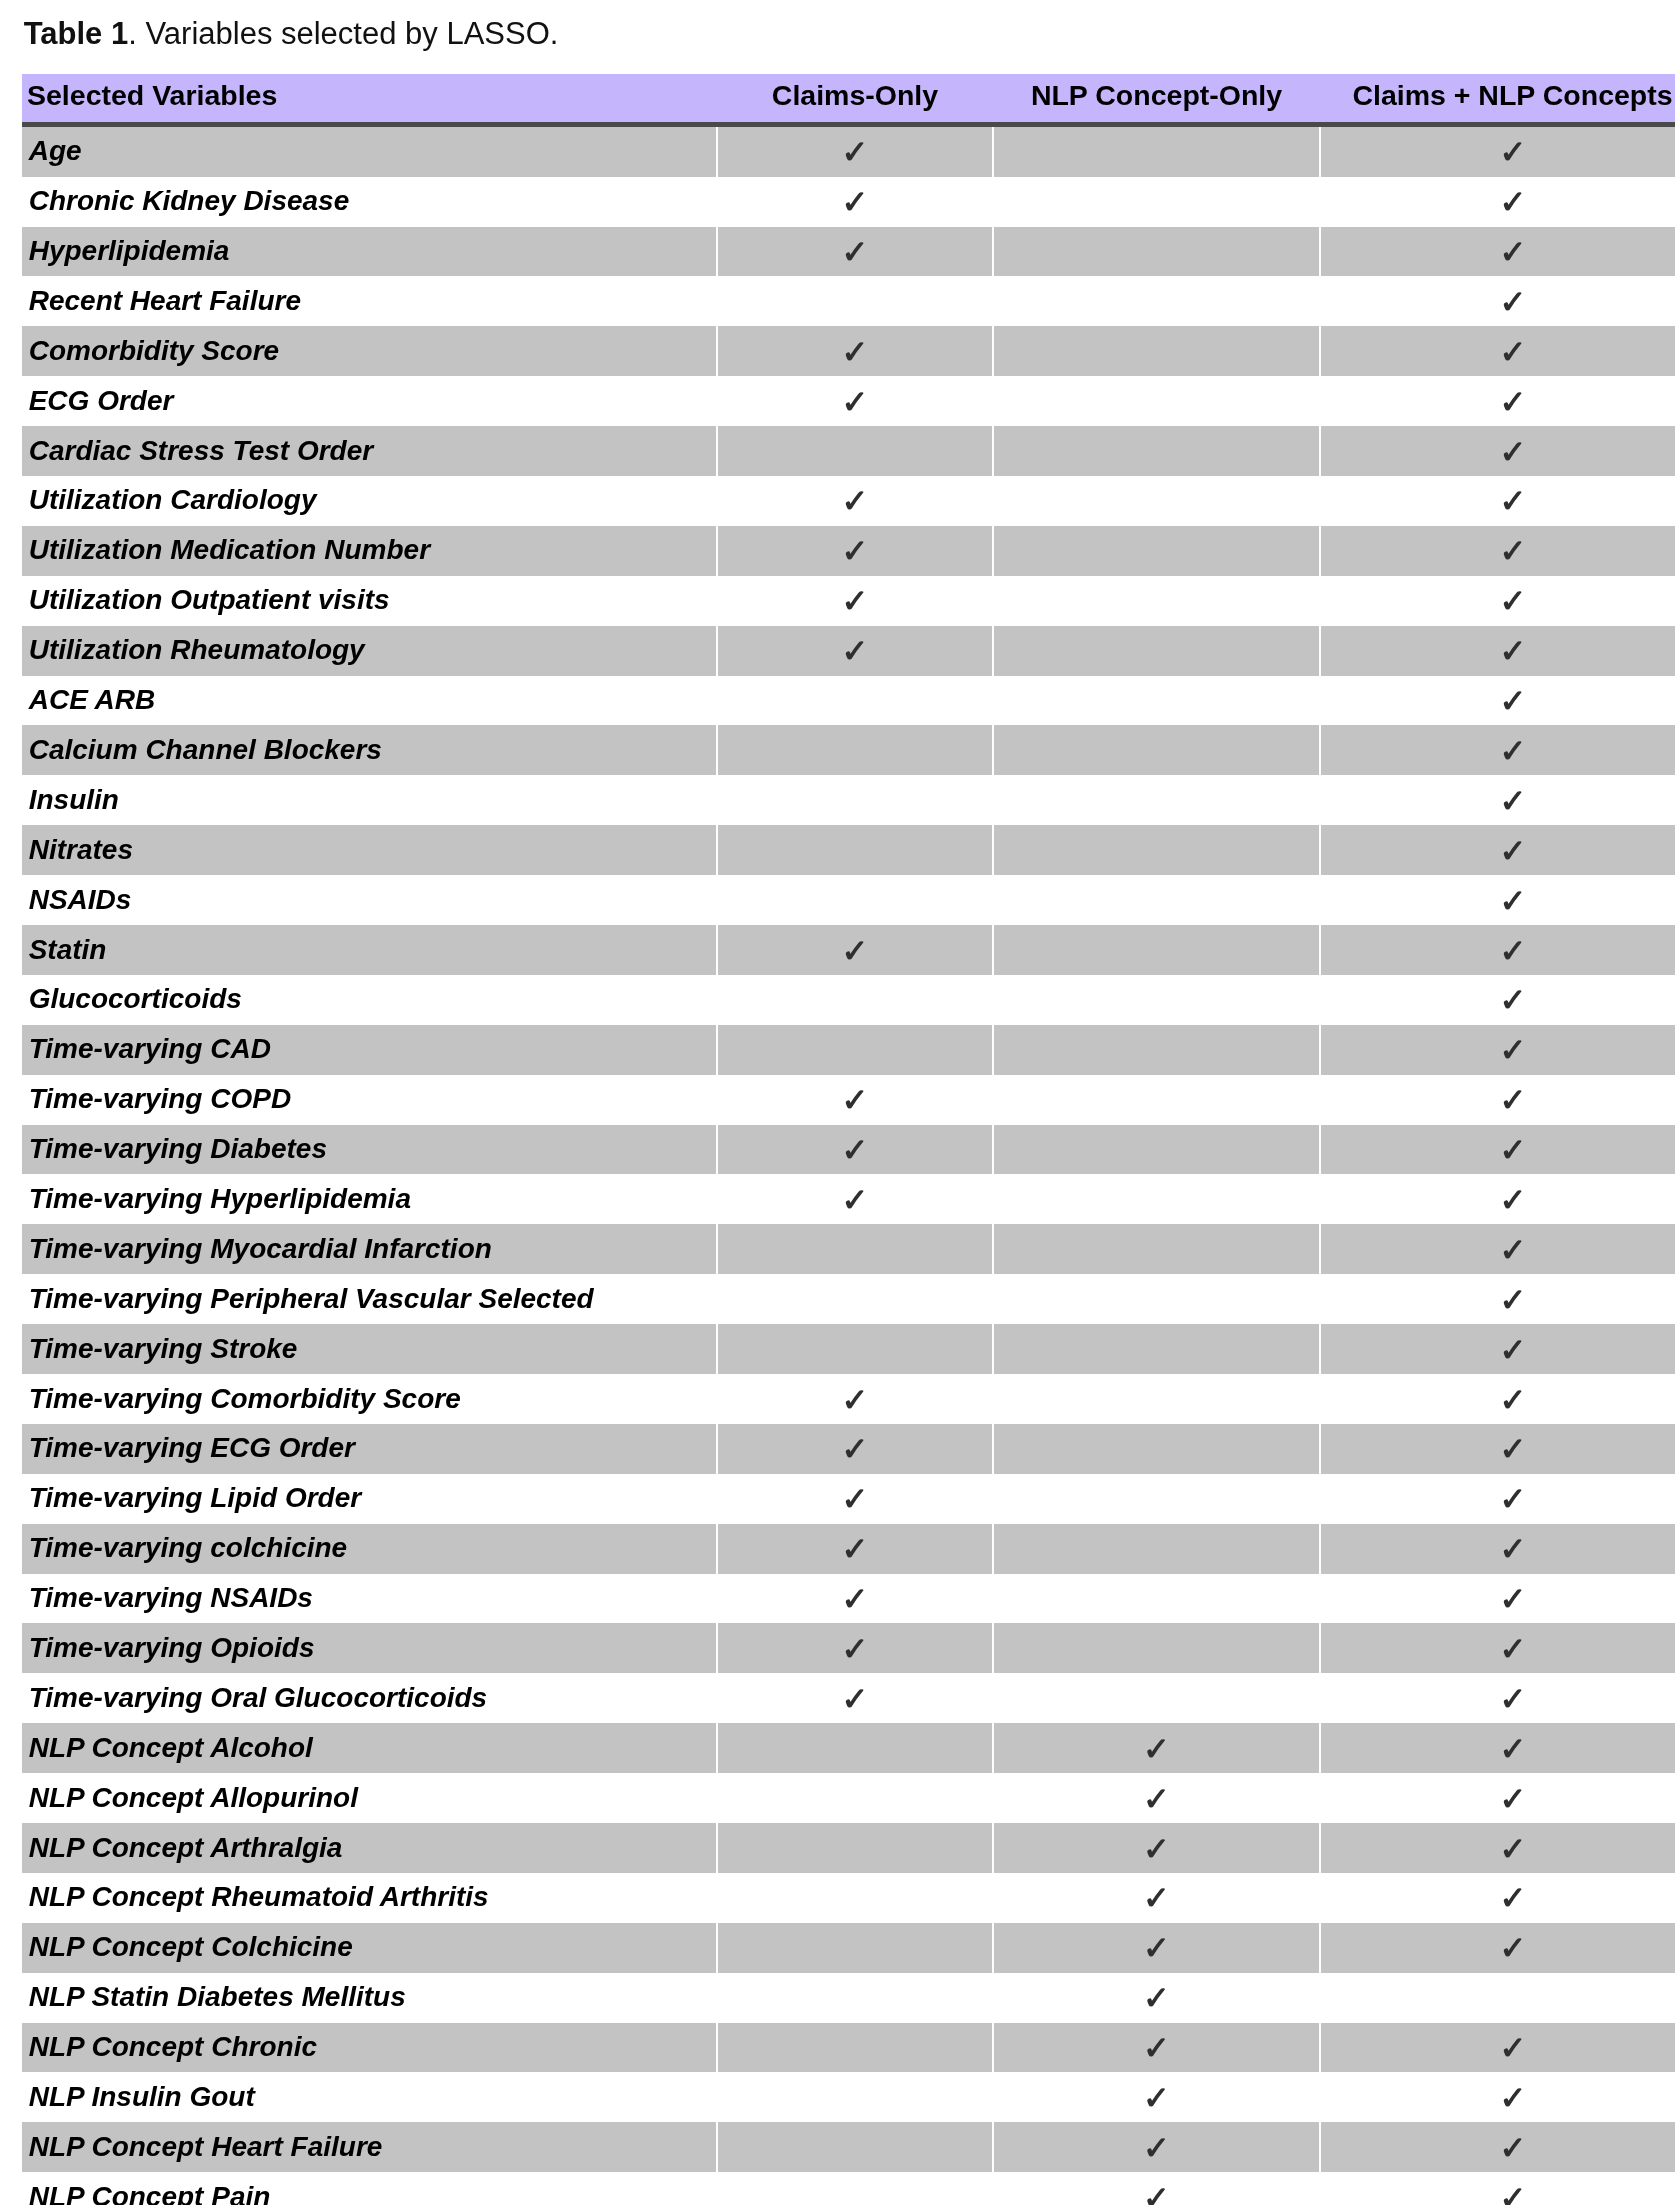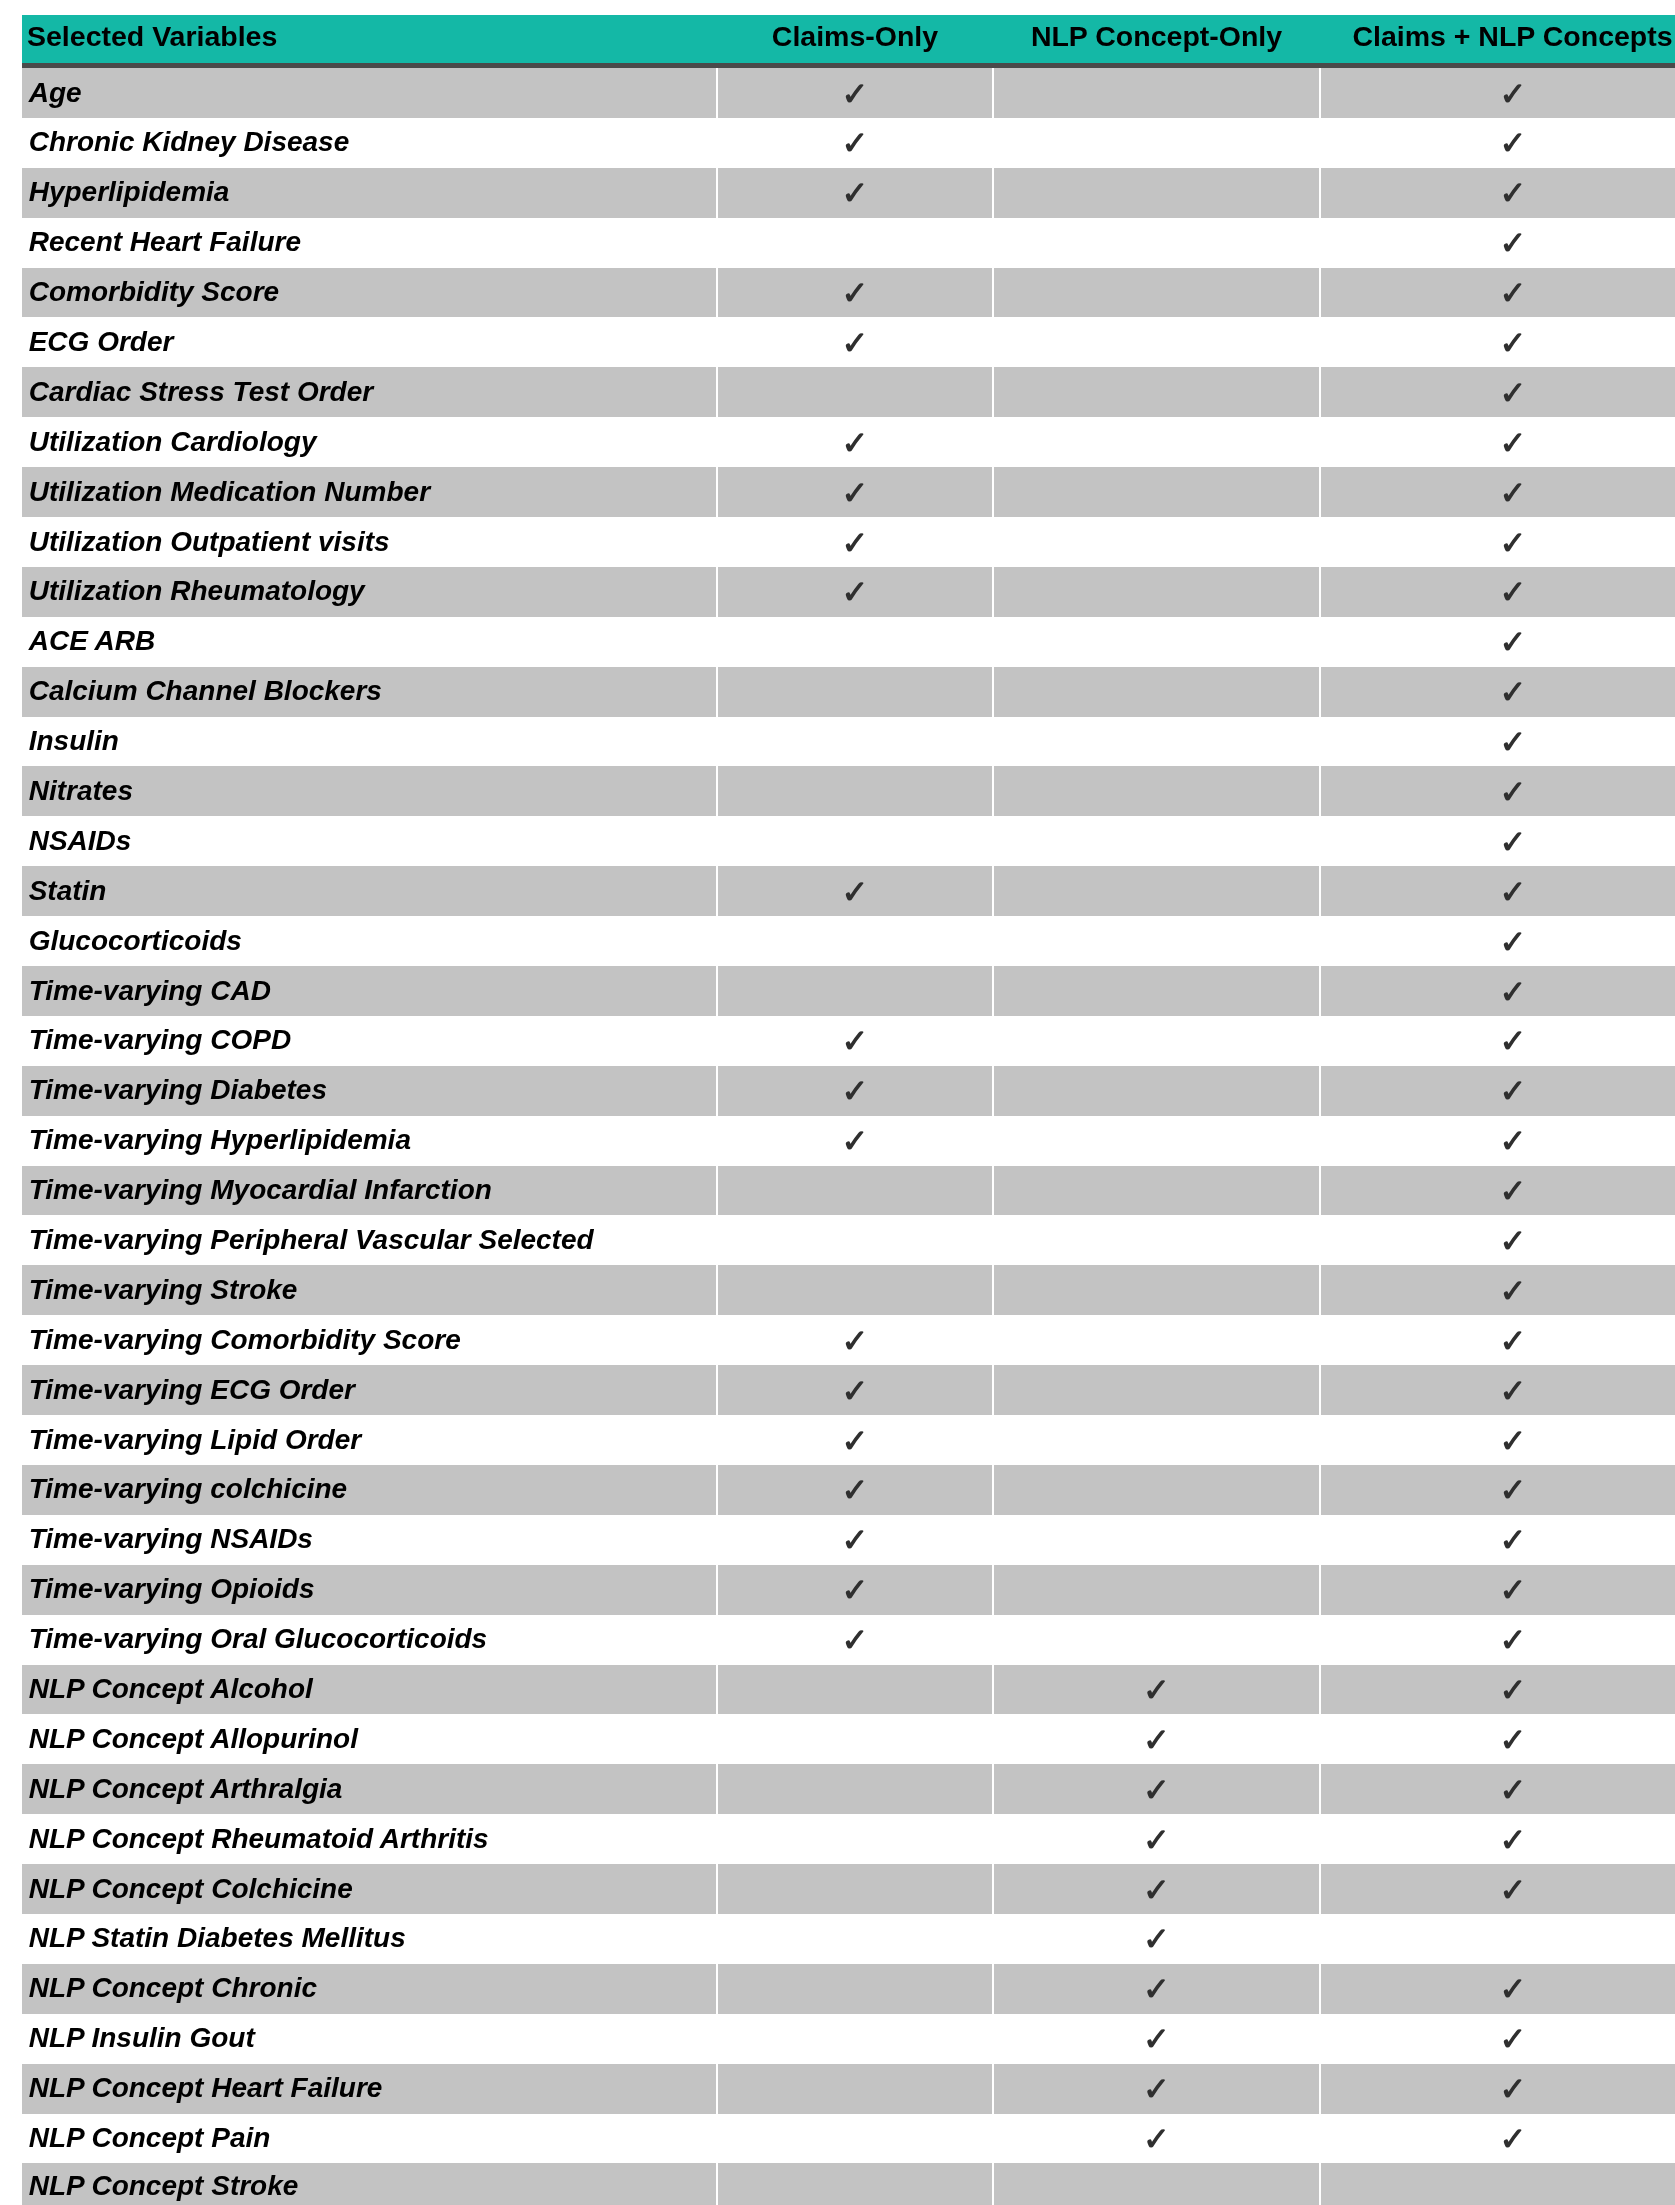--- a/index.html
+++ b/index.html
@@ -37,21 +37,21 @@
   table.lasso col.c-b     { width: 327px; }
   table.lasso col.c-c     { width: 385px; }
 
   thead th {
     font-size: 28.5px;
     font-weight: bold;
     text-align: center;
     padding: 5px 3.4px 10px 3.4px;
     vertical-align: bottom;
     border-bottom: 5.9px solid #4a4a4a;
-    background: #14b8a6;
+    background: #c4b5fd;
   }
   thead th.var-head {
     text-align: left;
     padding-left: 5px;
   }
   tbody td {
     font-size: 28px;
     font-weight: bold;
     padding: 5px 3.4px 5.9px 3.4px;
     height: 35px;
@@ -78,20 +78,23 @@
     color: #2f2f2f;
     transform: translateY(1.7px);
   }
   .empty { display: inline-block; width: 0.8px; height: 32px; }
 </style>
 </head>
 <body>
 
 <div class="page">
 
+  <p class="caption">
+    <span class="cap-label">Table 1</span><span>. Variables selected by LASSO.</span>
+  </p>
 
   <table class="lasso">
     <colgroup>
       <col class="c-var">
       <col class="c-a">
       <col class="c-b">
       <col class="c-c">
     </colgroup>
     <thead>
       <tr>

